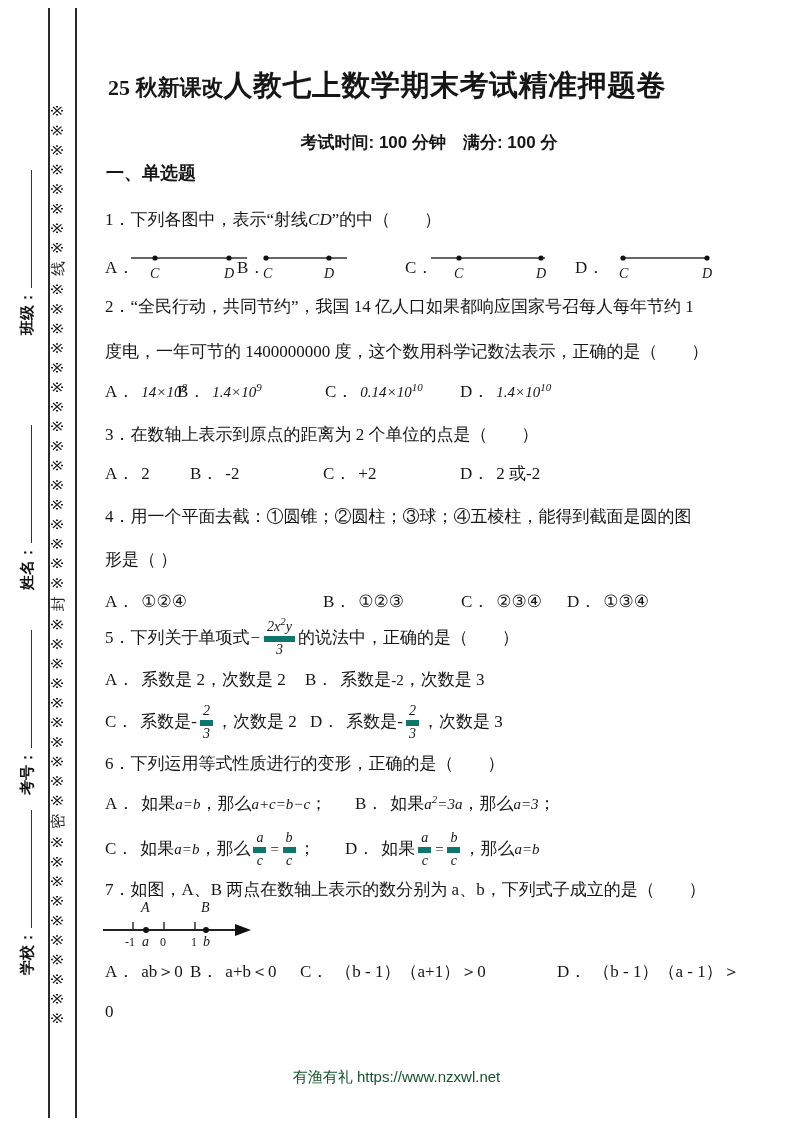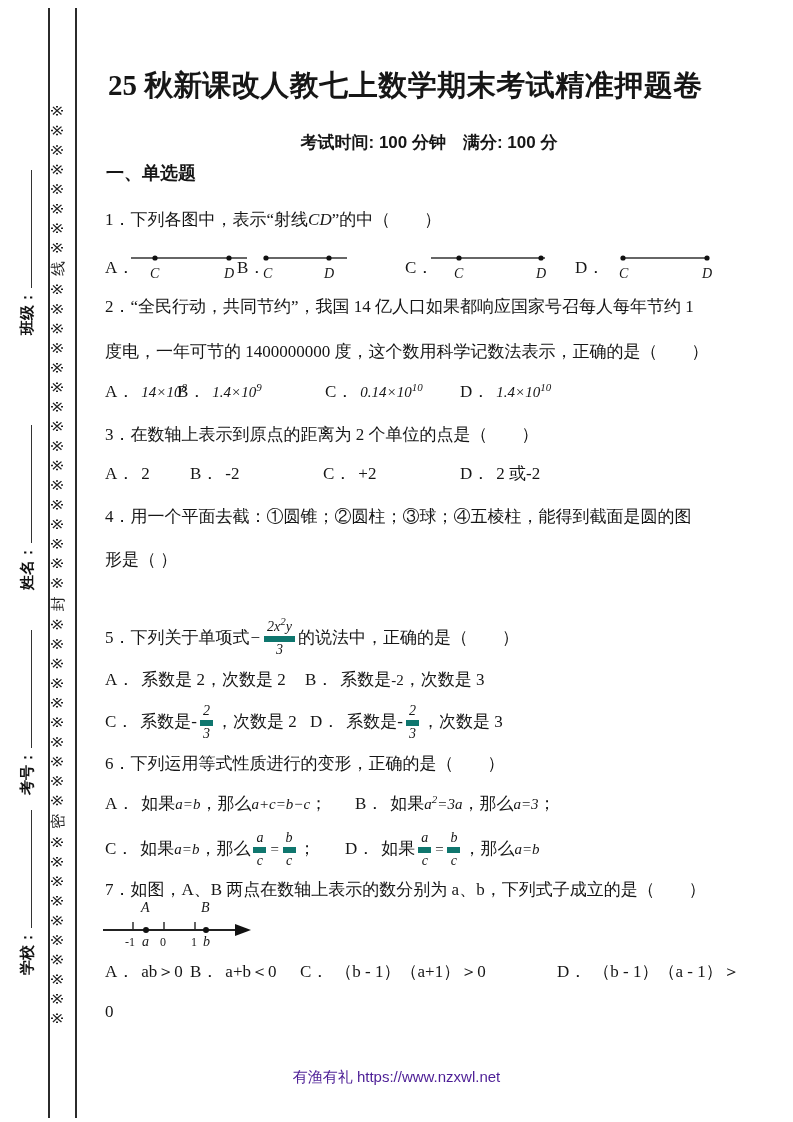--- a/index.html
+++ b/index.html
@@ -20,29 +20,29 @@
   .pos{position:absolute;top:0;}
   .optlbl{margin-right:7px;}
   .mi{font-style:italic;}
   .sci{font-size:15px;}
   sup{font-size:11px;line-height:0;}
   .frac{display:inline-block;text-align:center;vertical-align:middle;line-height:1.05;
         margin:0 3px;font-size:14px;font-style:italic;}
   .frac .fn{display:block;padding:0 3px 1px;border-bottom:6px solid #0f766e;}
   .frac .fd{display:block;padding-top:1px;}
   .title-row{position:absolute;left:108px;top:66px;width:648px;white-space:nowrap;}
-  .title-pre{font-size:29px;font-weight:bold;font-family:"Liberation Serif",serif;}
+  .title-pre{font-size:22px;font-weight:bold;font-family:"Liberation Serif",serif;}
   .title-main{font-size:29px;font-weight:900;letter-spacing:0.5px;
         font-family:"Liberation Sans","DejaVu Sans",sans-serif;}
   .subtitle{position:absolute;left:105px;top:131px;width:648px;text-align:center;
         font-size:17px;font-weight:bold;font-family:"Liberation Sans",sans-serif;}
   .section-title{position:absolute;left:106px;top:161px;font-size:18px;font-weight:bold;
         font-family:"Liberation Sans",sans-serif;}
   .footer{position:absolute;left:50px;top:1068px;width:693px;text-align:center;
-        font-size:15px;color:#4c1d95;font-family:"Liberation Sans","DejaVu Sans",sans-serif;}
+        font-size:15px;color:#14532d;font-family:"Liberation Sans","DejaVu Sans",sans-serif;}
   svg text{font-family:"Liberation Serif",serif;font-style:italic;font-size:14px;fill:#161616;}
   svg .tick-num{font-style:normal;font-size:12px;}
 </style>
 </head>
 <body>
 
 <div class="page">
 
   <div class="vline" style="left:48px"></div>
   <div class="vline" style="left:75px"></div>
@@ -117,20 +117,26 @@
   <div class="row" style="top:423px">3．在数轴上表示到原点的距离为 2 个单位的点是（　　）</div>
   <div class="row" style="top:462px;height:26px">
     <span class="pos" style="left:0"><span class="optlbl">A．</span><span>2</span></span>
     <span class="pos" style="left:85px"><span class="optlbl">B．</span><span>-2</span></span>
     <span class="pos" style="left:218px"><span class="optlbl">C．</span><span>+2</span></span>
     <span class="pos" style="left:355px"><span class="optlbl">D．</span><span>2 或-2</span></span>
   </div>
 
   <div class="row" style="top:505px">4．用一个平面去截：①圆锥；②圆柱；③球；④五棱柱，能得到截面是圆的图</div>
   <div class="row" style="top:548px">形是（ ）</div>
+  <div class="row" style="top:590px;height:26px">
+    <span class="pos" style="left:0"><span class="optlbl">A．</span><span>①②④</span></span>
+    <span class="pos" style="left:218px"><span class="optlbl">B．</span><span>①②③</span></span>
+    <span class="pos" style="left:356px"><span class="optlbl">C．</span><span>②③④</span></span>
+    <span class="pos" style="left:462px"><span class="optlbl">D．</span><span>①③④</span></span>
+  </div>
 
   <div class="row" style="top:618px;height:40px;line-height:40px">
     <span>5．下列关于单项式</span><span class="mi">−</span><span class="frac"><span class="fn"><span>2x</span><sup>2</sup><span>y</span></span><span class="fd">3</span></span><span>的说法中，正确的是（　　）</span>
   </div>
   <div class="row" style="top:668px;height:26px">
     <span class="pos" style="left:0"><span class="optlbl">A．</span><span>系数是 2，次数是 2</span></span>
     <span class="pos" style="left:200px"><span class="optlbl">B．</span><span>系数是</span><span class="sci">-2</span><span>，次数是 3</span></span>
   </div>
   <div class="row" style="top:702px;height:40px;line-height:40px">
     <span class="pos" style="left:0"><span class="optlbl">C．</span><span>系数是-</span><span class="frac"><span class="fn">2</span><span class="fd">3</span></span><span>，次数是 2</span></span>

